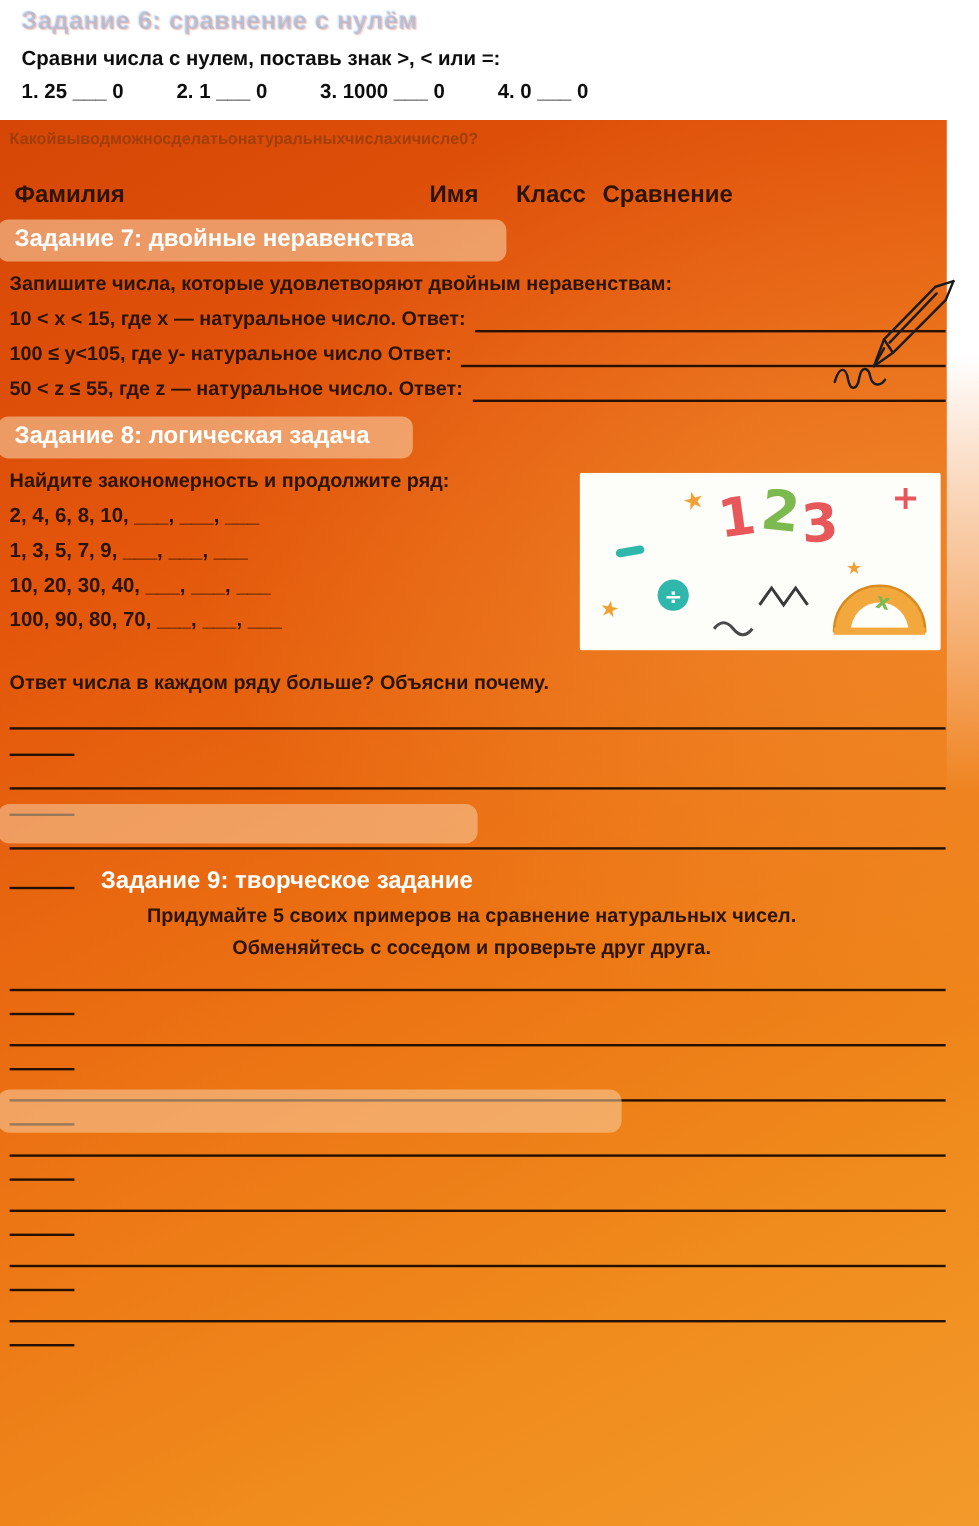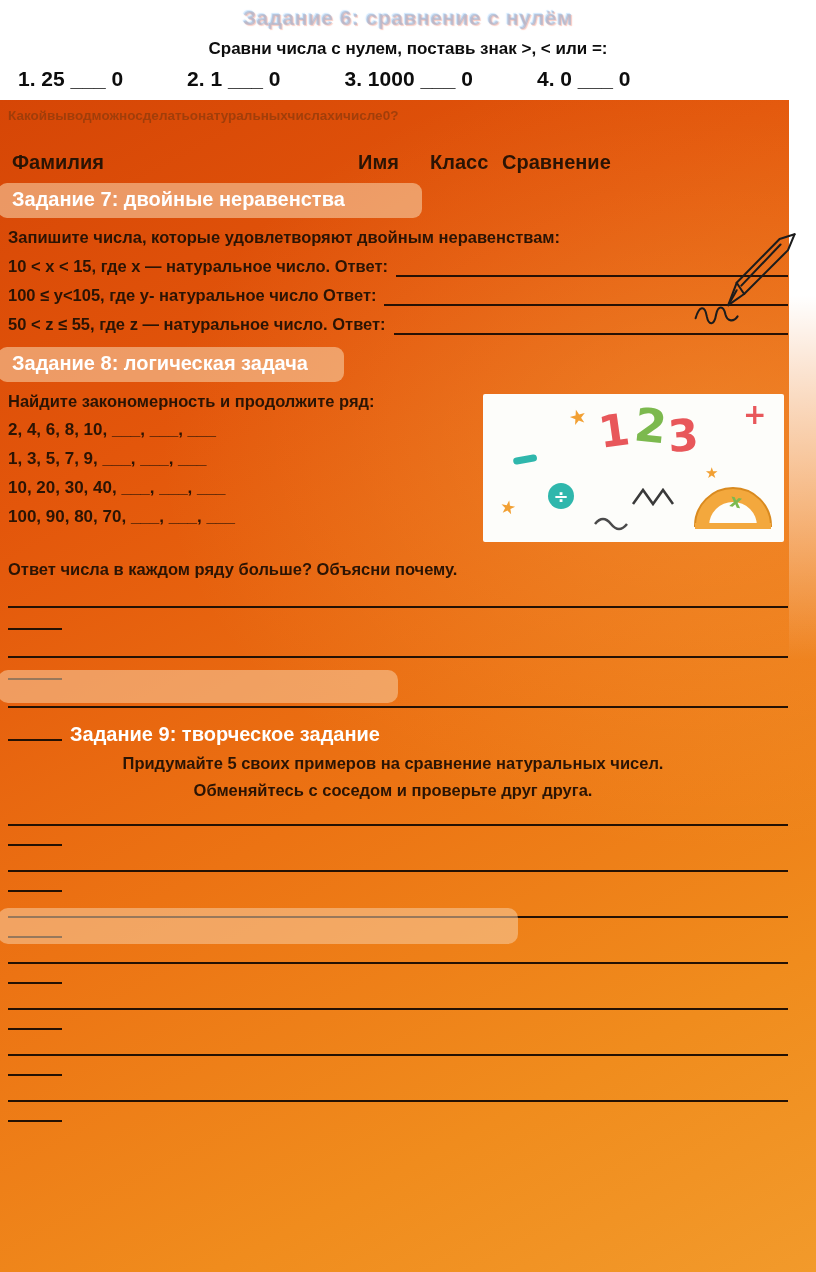--- a/index.html
+++ b/index.html
@@ -1,25 +1,25 @@
 <!DOCTYPE html>
 <html><head>
 <meta charset="utf-8">
 <style>
   * { margin:0; padding:0; box-sizing:border-box; }
   html,body { width:816px; background:#ffffff; font-family:"Liberation Sans", sans-serif; }
   .sheet { position:relative; width:816px; height:1272px; background:#ffffff; overflow:hidden; }
 
   
-  .top-band { position:absolute; top:0; left:0; width:816px; height:100px; background:#ffffff; padding:6px 18px 0 18px;text-align:center; }
+  .top-band { position:absolute; top:0; left:0; width:816px; height:100px; background:#ffffff; padding:6px 18px 0 18px; }
   .faded-title { font-size:21px; font-weight:700; letter-spacing:.5px;
                  color:rgba(156,172,198,.55);
                  text-shadow:1px 1px 1px rgba(246,166,150,.55), -1px -1px 1px rgba(168,210,250,.55); }
   .t6-instruction { margin-top:9px; font-size:17px; font-weight:700; color:#0d0d0d; }
-  .t6-items { margin-top:8px; display:flex; gap:64px; font-size:21px; font-weight:700; color:#0d0d0d; }
+  .t6-items { margin-top:8px; display:flex; gap:44px; font-size:17px; font-weight:700; color:#0d0d0d; }
 
   
   .orange { position:absolute; top:100px; left:0; width:816px; height:1172px;
             padding:8px 28px 0 8px;
             background:
               radial-gradient(900px 640px at 88% 30%, rgba(255,198,100,.28), rgba(255,198,100,0) 62%),
               linear-gradient(152deg, #d64606 0%, #e3560b 26%, #ec7313 55%, #f08c1d 80%, #f29a2b 100%); }
   .right-strip { position:absolute; top:0; right:0; width:27px; height:560px;
                  background:linear-gradient(180deg, #ffffff 0%, #ffffff 35%, rgba(255,255,255,0) 100%);
                  pointer-events:none; }
@@ -57,21 +57,21 @@
   .sline { height:0; border-top:2px solid #241103; width:54px; margin-top:20px; }
   .tight .lline { margin-top:24px; }
   .tight .sline { margin-top:18px; }
 
   .overlay { position:absolute; background:rgba(247,205,164,.55); border-radius:10px; pointer-events:none; }
   .ovA { left:-10px; top:14px;  width:400px; height:33px; }
   .ovB { left:-10px; top:-8px;  width:520px; height:36px; }
 
   .t9-row { display:flex; align-items:flex-end; margin-top:2px; height:36px; }
   .t9-row .sline { margin-top:0; margin-bottom:5px; }
-  .t9-title { margin-left:8px; font-size:20px; font-weight:700; color:#ffffff;text-align:right; }
+  .t9-title { margin-left:22px; font-size:20px; font-weight:700; color:#ffffff;text-align:right; }
 
   .center-text { width:770px; margin-top:8px; text-align:center; font-size:16.5px; font-weight:700; color:#2b1404; }
 
   .pen { position:absolute; top:128px; right:14px; width:112px; height:104px; }
 </style>
 </head>
 <body>
 
 <div class="sheet">
 

